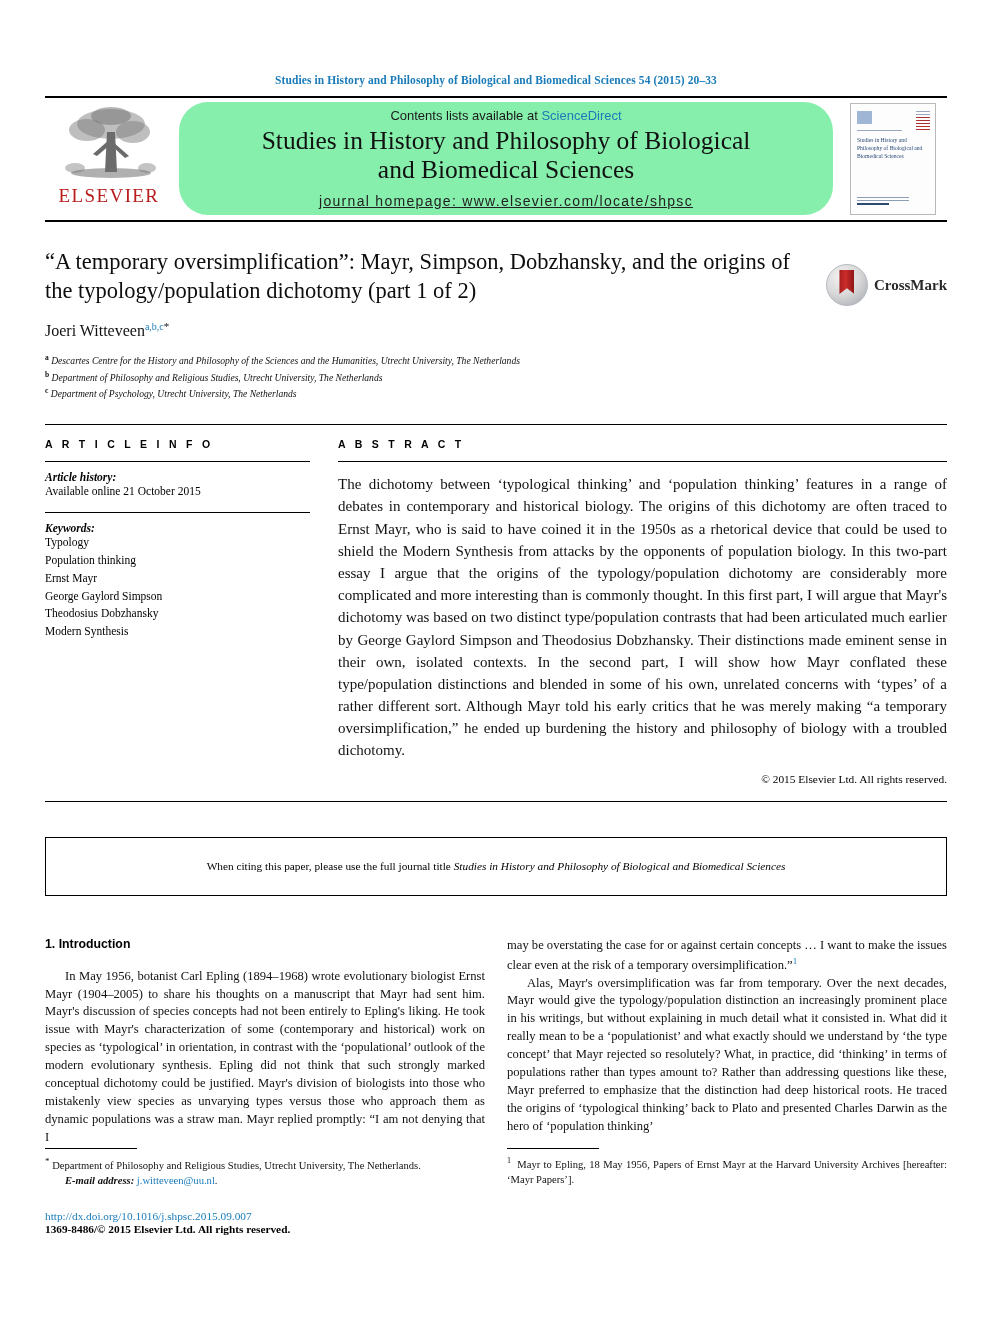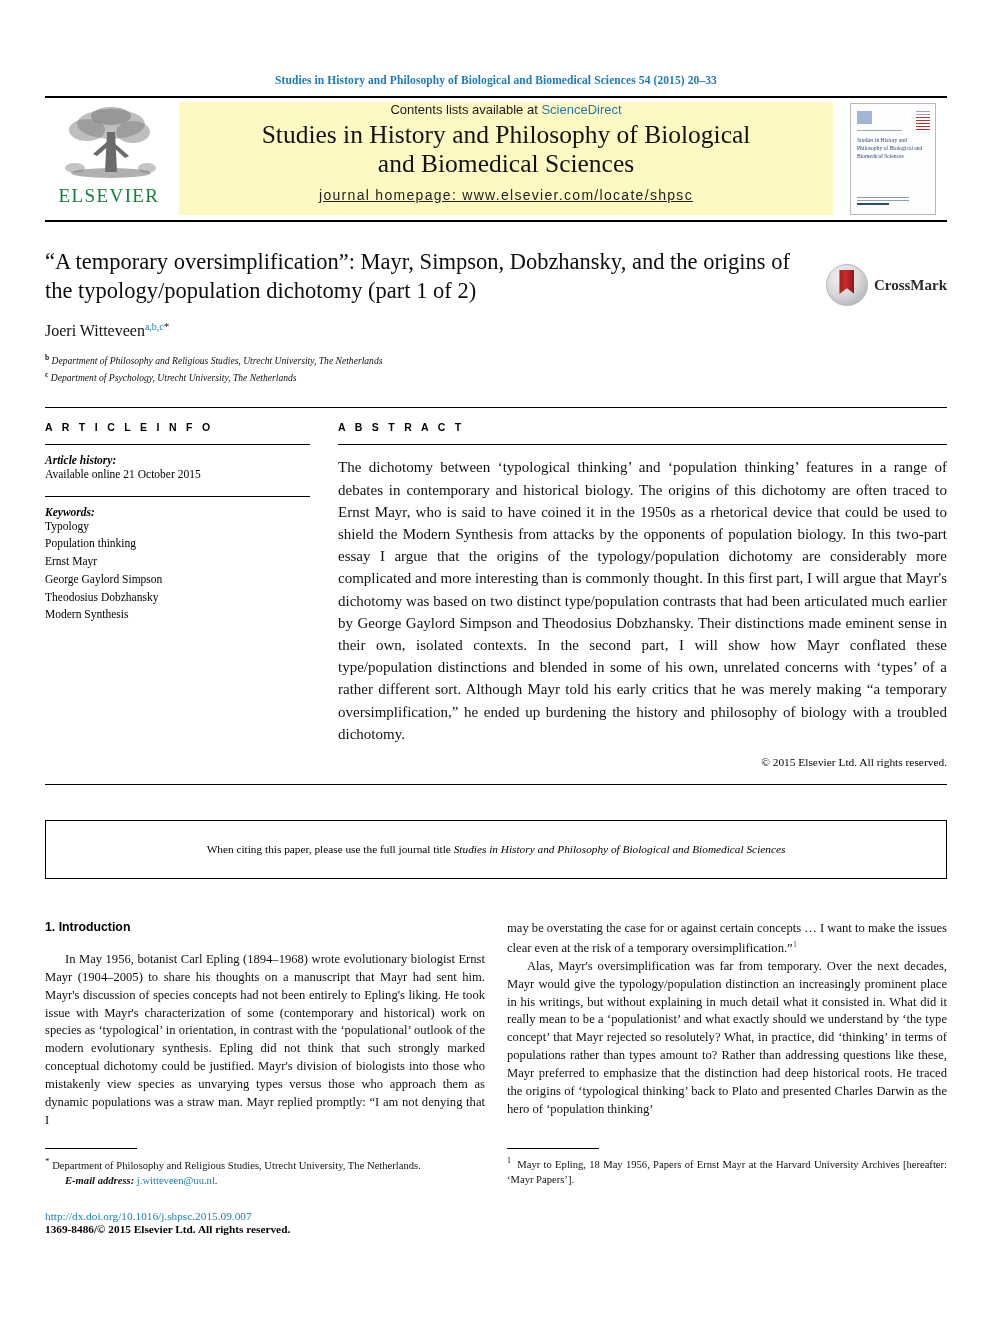--- a/index.html
+++ b/index.html
@@ -47,36 +47,37 @@
     flex: 0 0 128px;
     display: flex;
     flex-direction: column;
     align-items: center;
     justify-content: flex-start;
     padding-top: 4px;
     box-sizing: border-box;
   }
   .tree-svg { display:block; }
   .elsevier-word {
-    color: #15803d;
+    color: #b91c1c;
     font-family: "Liberation Serif", serif;
     font-size: 19px;
     letter-spacing: 1.4px;
     font-weight: normal;
     margin-top: -1px;
   }
   .mast-center {
     flex: 1 1 auto;
-    background: #fef9c3;
+    background: #86efac;
     margin: 4px 6px 5px 6px;
     display: flex;
     flex-direction: column;
     align-items: center;
-    justify-content: flex-start;
+    justify-content: center;
     text-align: center;
+    border-radius: 29px;
   }
   .contents-line {
     font-family: "Liberation Sans", sans-serif;
     font-size: 13px;
     color: #1a1a1a;
     margin-bottom: 3px;
   }
   .sd-link { color: #1a7bb9; }
   .journal-title {
     font-family: "Liberation Serif", serif;
@@ -349,20 +350,21 @@
       <div class="cm-text">CrossMark</div>
     </div>
 
     <h1 class="art-title">“A temporary oversimplification”: Mayr, Simpson, Dobzhansky, and the origins of the typology/population dichotomy (part 1 of 2)</h1>
 
     <div class="authors">
       <span>Joeri Witteveen</span><span class="aff-sup">a,b,c</span><span class="aff-star">*</span>
     </div>
 
     <div class="affiliations">
+      <div><sup>a</sup> <span>Descartes Centre for the History and Philosophy of the Sciences and the Humanities, Utrecht University, The Netherlands</span></div>
       <div><sup>b</sup> <span>Department of Philosophy and Religious Studies, Utrecht University, The Netherlands</span></div>
       <div><sup>c</sup> <span>Department of Psychology, Utrecht University, The Netherlands</span></div>
     </div>
   </div>
 
   <div class="infoabstract">
 
     <div class="col-info">
       <div class="sec-head">A R T I C L E    I N F O</div>
       <div class="hr-thin"></div>

